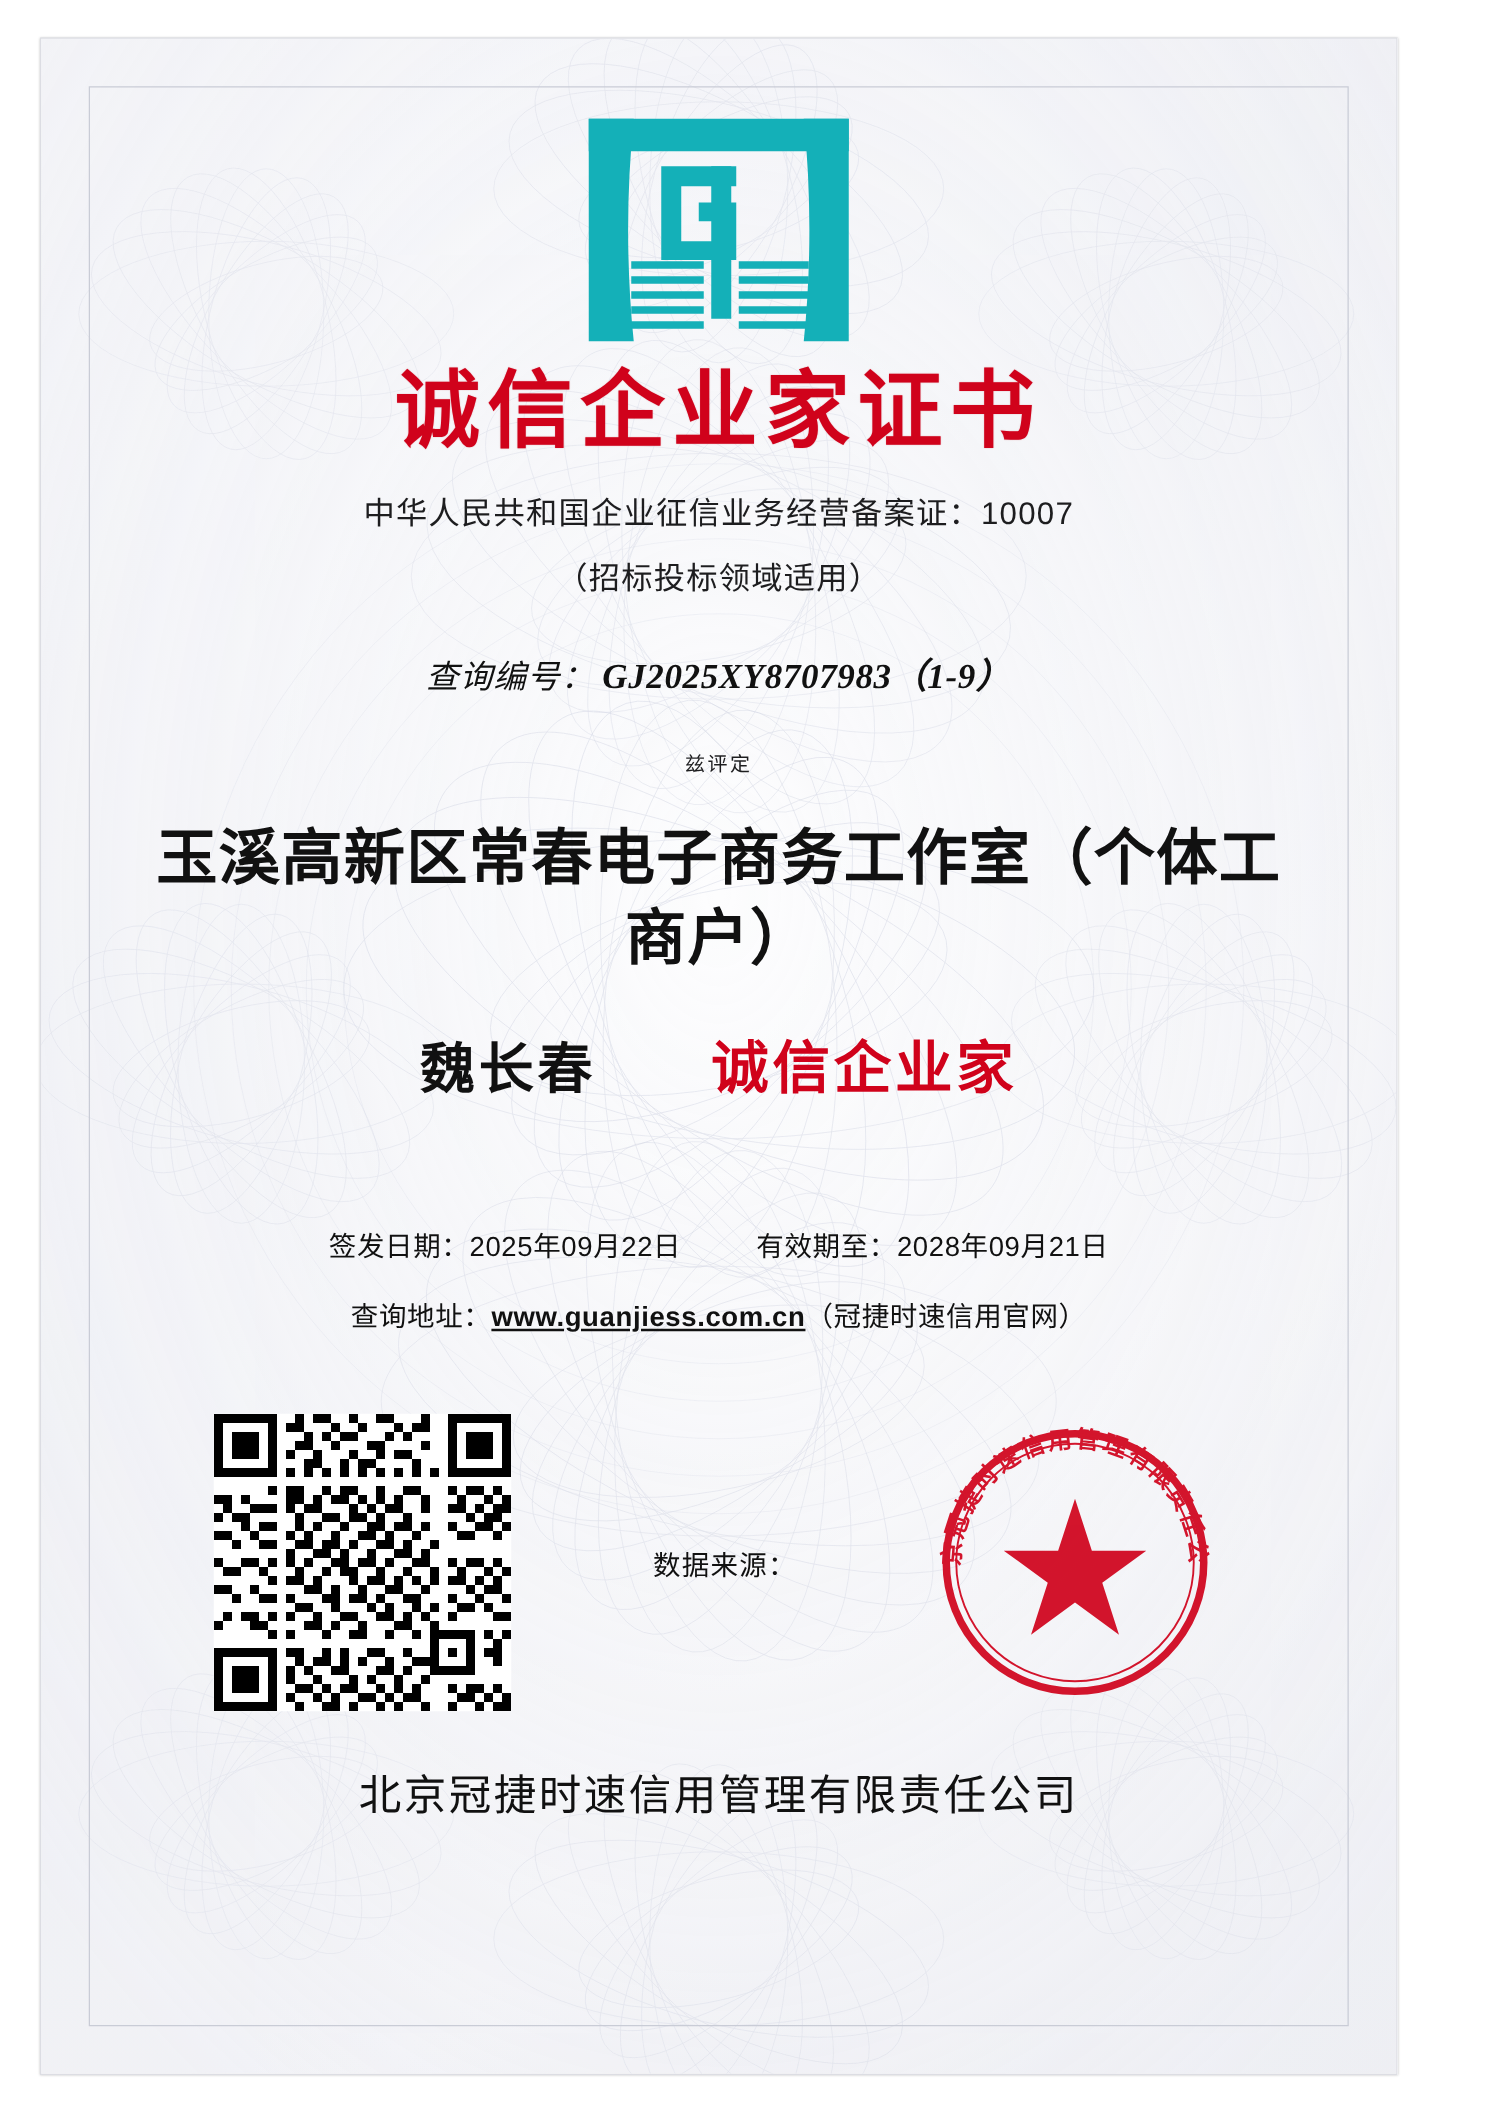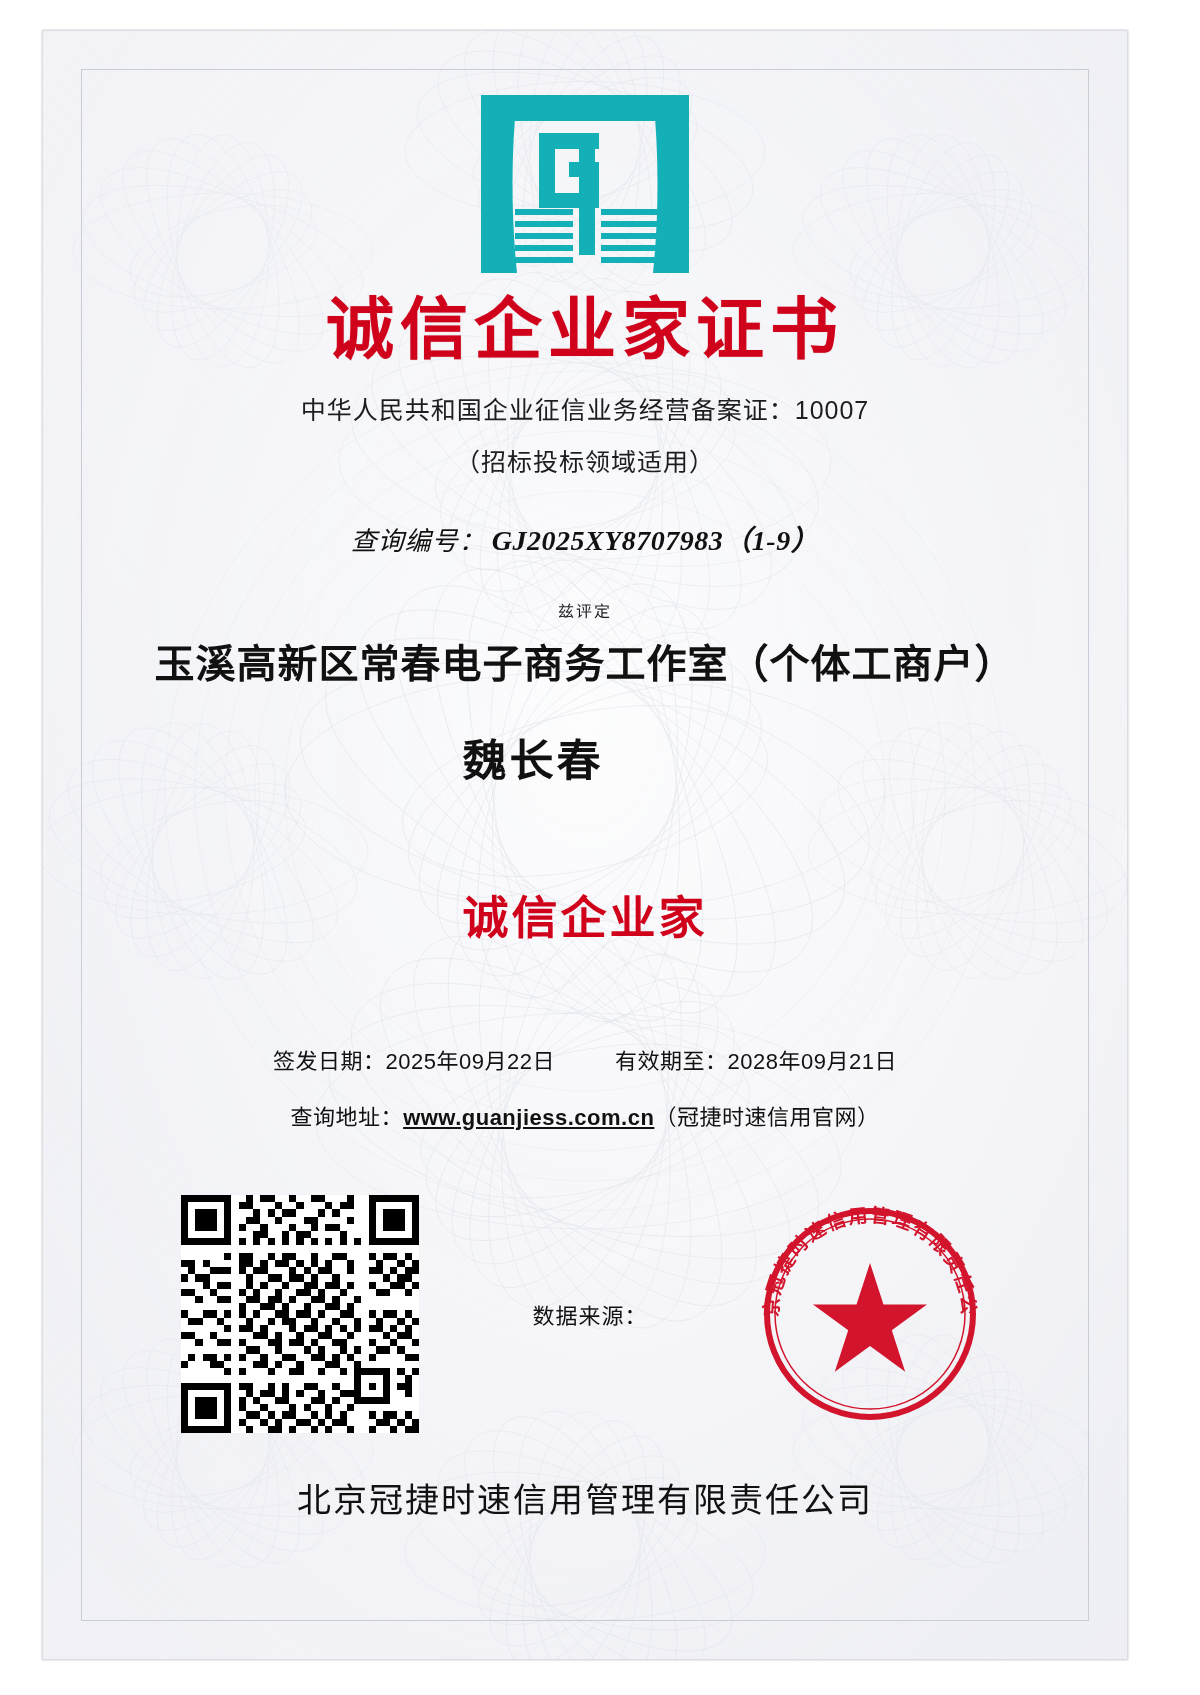--- a/index.html
+++ b/index.html
@@ -11,21 +11,21 @@
     width: 1200px;
     height: 1695px;
     font-family: "Liberation Sans", sans-serif;
     position: relative;
     overflow: hidden;
   }
 
   
   .certificate {
     position: absolute;
-    left: 42px;
+    left: 32px;
     top: 30px;
     width: 1084px;
     height: 1628px;
     background: linear-gradient(135deg, #fbfbfd 0%, #f4f5f9 40%, #fafafc 70%, #f2f3f7 100%);
     box-shadow: 0 0 2px rgba(0,0,0,0.25);
     border: 1px solid #dcdde3;
     overflow: hidden;
   }
 
   
@@ -112,38 +112,37 @@
   }
 
   .hereby {
     margin-top: 40px;
     font-size: 16px;
     color: #1d1d1f;
     letter-spacing: 2px;
   }
 
   .company-name {
-    margin-top: 16px;
+    margin-top: 32px;
     width: 940px;
     text-align: center;
     font-family: "DejaVu Serif", "Liberation Serif", serif;
-    font-size: 40px;
+    font-size: 49px;
     font-weight: bold;
     color: #111;
     line-height: 1.32;
     letter-spacing: 1px;
   }
 
   .person-row {
     margin-top: 34px;
     display: flex;
     align-items: baseline;
     justify-content: center;
     gap: 92px;
-    flex-direction: column;
   }
   .person-name {
     font-family: "DejaVu Serif", "Liberation Serif", serif;
     font-size: 44px;
     font-weight: bold;
     color: #111;
     letter-spacing: 3px;
   }
   .honor-title {
     font-family: "DejaVu Sans", "Liberation Sans", sans-serif;

